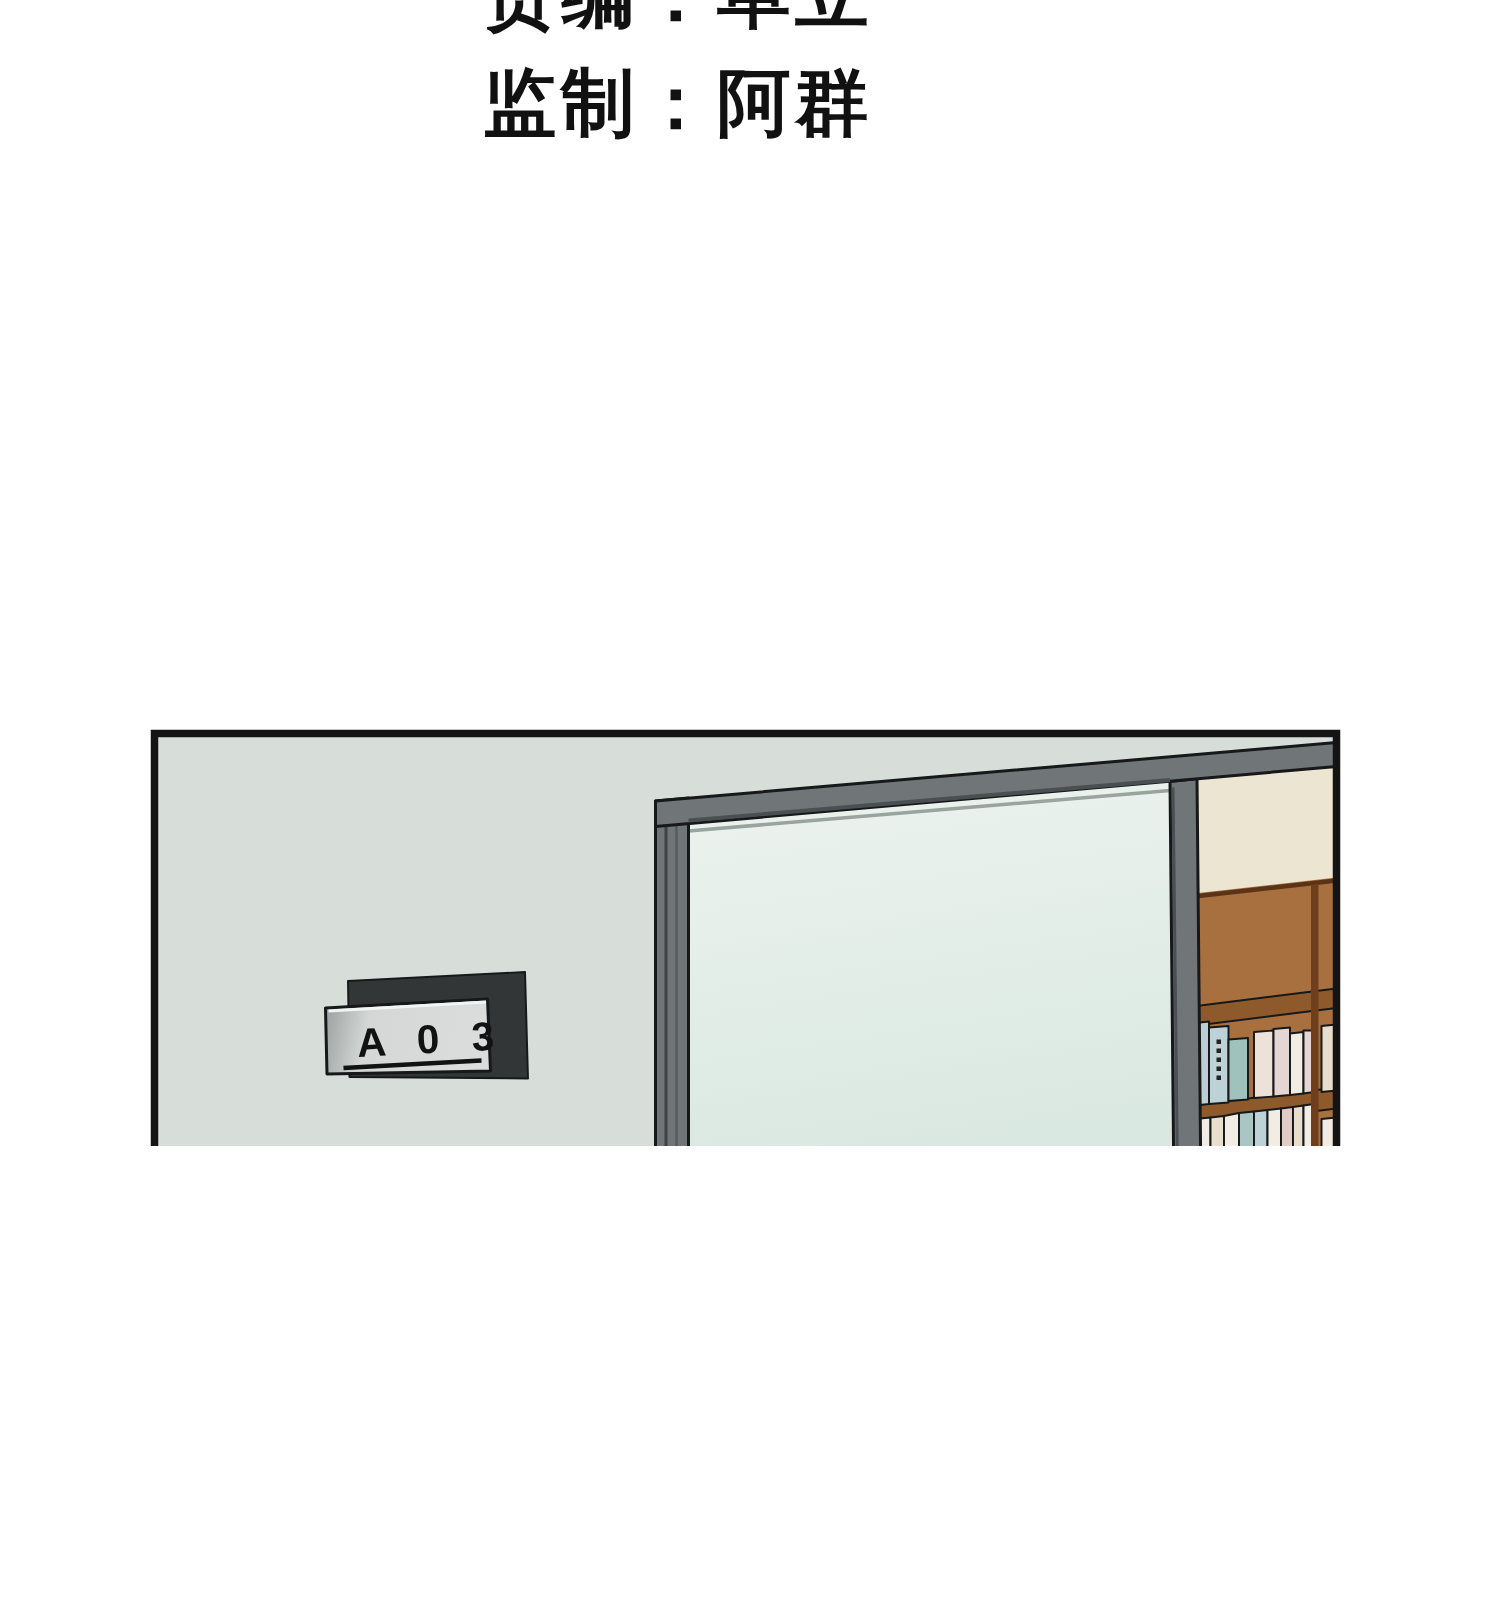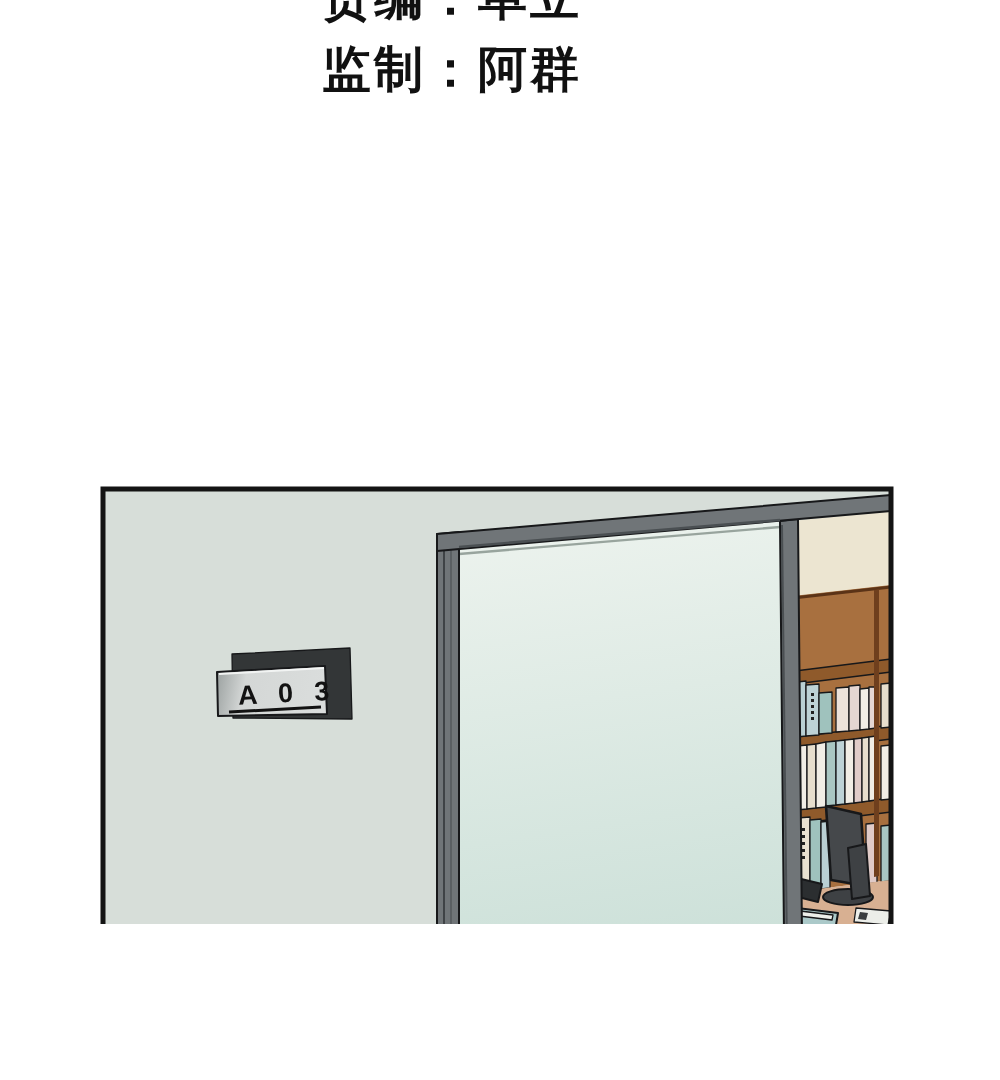--- a/index.html
+++ b/index.html
@@ -1,16 +1,16 @@
 <!DOCTYPE html>
 <html><head>
 <meta charset="utf-8">
 <style>
   html,body{margin:0;padding:0;background:#ffffff;}
-  .page{position:relative;width:1000px;height:924px;overflow:hidden;background:#ffffff;
+  .page{position:relative;width:1000px;height:764px;overflow:hidden;background:#ffffff;
         font-family:"Liberation Sans","DejaVu Sans",sans-serif;}
   .credit-line{position:absolute;left:322px;font-size:49px;font-weight:700;color:#111;
         letter-spacing:3px;line-height:1;white-space:nowrap;}
   .line1{top:-27px;}
   .line2{top:45px;}
   svg{position:absolute;left:0;top:0;}
   .ln{stroke:#17181a;stroke-width:2;stroke-linejoin:round;}
   .ln1{stroke:#17181a;stroke-width:1.3;stroke-linejoin:round;}
   .ln2{stroke:#17181a;stroke-width:2.6;stroke-linejoin:round;}
   .sign-text{font-family:"Liberation Sans","DejaVu Sans",sans-serif;font-weight:700;

